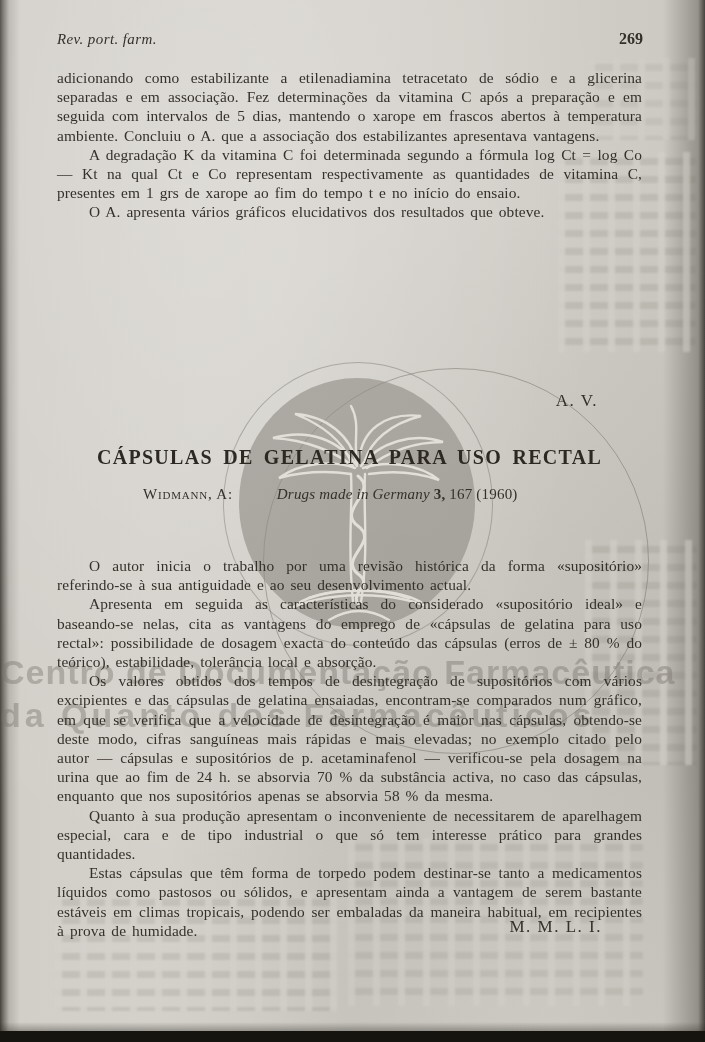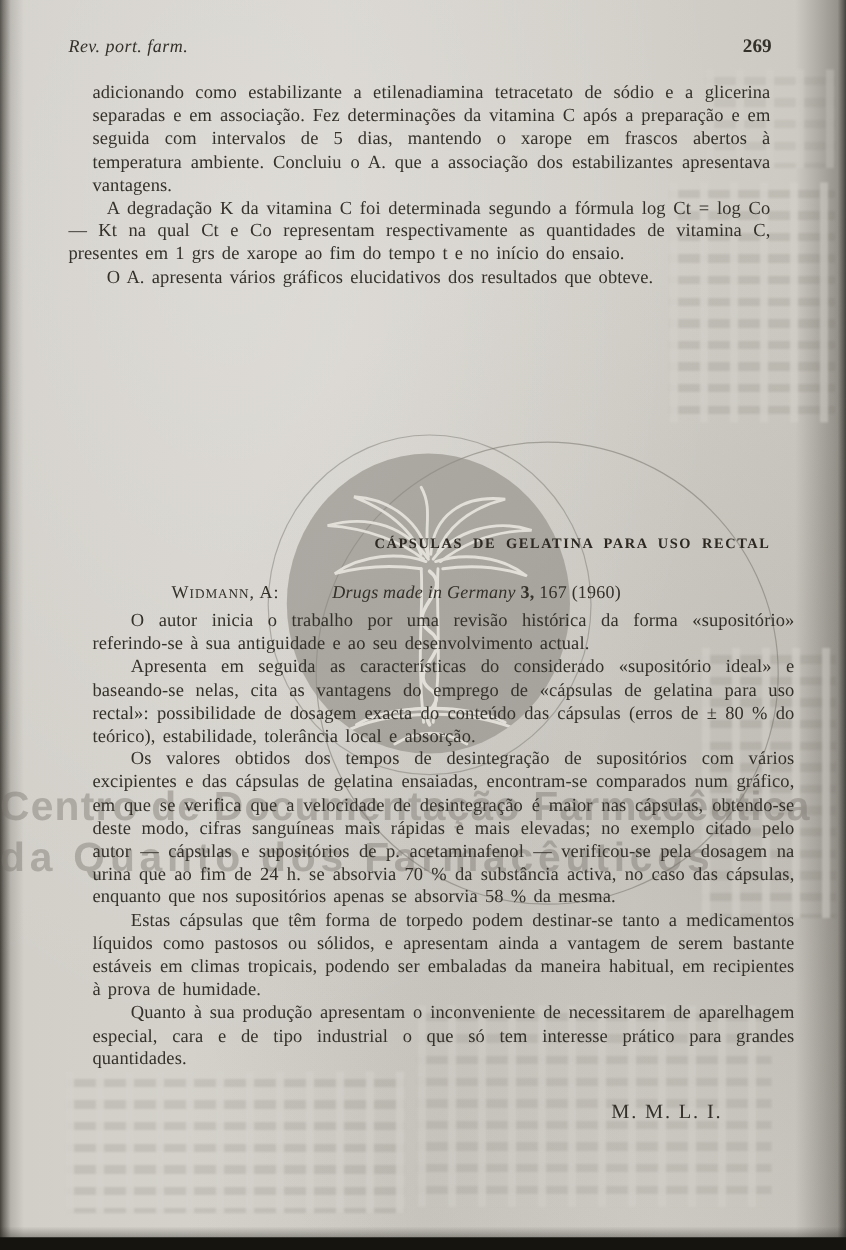--- a/index.html
+++ b/index.html
@@ -50,31 +50,31 @@
   
   .content-layer { position:absolute; inset:0; z-index:5; }
   .header-row { position:absolute; left:57px; top:30px; width:586px;
     display:flex; justify-content:space-between; align-items:center; }
   .journal { font-style:italic; font-size:15px; letter-spacing:0.4px; }
   .pagenum { font-weight:bold; font-size:16px; }
 
   .bodytext { position:absolute; left:57px; width:585px; font-size:15.4px;
     line-height:19.2px; text-align:justify; word-spacing:2px; letter-spacing:0.1px; }
   .bodytext p { margin:0; text-indent:32px; }
-  .bodytext p.noindent { text-indent:0;margin-left:20px; }
+  .bodytext p.noindent { text-indent:0; }
   .body1 { top:68px; }
-  .body2 { top:508px;margin-left:20px; }
+  .body2 { top:556px; }
 
   .sig { position:absolute; left:57px; width:585px; text-align:right;
     font-size:17px; letter-spacing:1.5px; box-sizing:border-box; }
   .sig1 { top:391px; padding-right:44px; }
   .sig2 { top:917px; padding-right:40px; }
 
   .title2 { position:absolute; left:57px; top:446px; width:585px; margin:0;
-    text-align:right; font-size:12px; font-weight:bold; letter-spacing:1.3px;
+    text-align:center; font-size:20px; font-weight:bold; letter-spacing:1.3px;
     word-spacing:4px; color:#2d2922; }
   .citation { position:absolute; left:143px; top:486px; margin:0; font-size:15px; letter-spacing:0.2px; }
   .citation .sc { font-variant:small-caps; letter-spacing:0.8px; }
   .citation .it { font-style:italic;margin-left:40px; }
   .citation .bold { font-weight:bold; }
 </style>
 </head>
 <body>
 
 <div class="page">
@@ -116,36 +116,37 @@
       <span class="journal">Rev. port. farm.</span>
       <span class="pagenum">269</span>
     </div>
 
     <div class="bodytext body1">
       <p class="noindent">adicionando como estabilizante a etilenadiamina tetracetato de sódio e a glicerina separadas e em associação. Fez determinações da vitamina C após a preparação e em seguida com intervalos de 5 dias, mantendo o xarope em frascos abertos à temperatura ambiente. Concluiu o A. que a associação dos estabilizantes apresentava vantagens.</p>
       <p>A degradação K da vitamina C foi determinada segundo a fórmula log Ct = log Co — Kt na qual Ct e Co representam respectivamente as quantidades de vitamina C, presentes em 1 grs de xarope ao fim do tempo t e no início do ensaio.</p>
       <p>O A. apresenta vários gráficos elucidativos dos resultados que obteve.</p>
     </div>
 
+    <div class="sig sig1">A. V.</div>
 
     <h2 class="title2">CÁPSULAS DE GELATINA PARA USO RECTAL</h2>
 
     <p class="citation">
       <span class="sc">Widmann, A:</span>
       <span class="it">Drugs made in Germany</span>
       <span class="bold">3,</span>
       <span>167 (1960)</span>
     </p>
 
     <div class="bodytext body2">
       <p>O autor inicia o trabalho por uma revisão histórica da forma «supositório» referindo-se à sua antiguidade e ao seu desenvolvimento actual.</p>
       <p>Apresenta em seguida as características do considerado «supositório ideal» e baseando-se nelas, cita as vantagens do emprego de «cápsulas de gelatina para uso rectal»: possibilidade de dosagem exacta do conteúdo das cápsulas (erros de ± 80 % do teórico), estabilidade, tolerância local e absorção.</p>
       <p>Os valores obtidos dos tempos de desintegração de supositórios com vários excipientes e das cápsulas de gelatina ensaiadas, encontram-se comparados num gráfico, em que se verifica que a velocidade de desintegração é maior nas cápsulas, obtendo-se deste modo, cifras sanguíneas mais rápidas e mais elevadas; no exemplo citado pelo autor — cápsulas e supositórios de p. acetaminafenol — verificou-se pela dosagem na urina que ao fim de 24 h. se absorvia 70 % da substância activa, no caso das cápsulas, enquanto que nos supositórios apenas se absorvia 58 % da mesma.</p>
+      <p>Quanto à sua produção apresentam o inconveniente de necessitarem de aparelhagem especial, cara e de tipo industrial o que só tem interesse prático para grandes quantidades.</p>
       <p>Estas cápsulas que têm forma de torpedo podem destinar-se tanto a medicamentos líquidos como pastosos ou sólidos, e apresentam ainda a vantagem de serem bastante estáveis em climas tropicais, podendo ser embaladas da maneira habitual, em recipientes à prova de humidade.</p>
-      <p>Quanto à sua produção apresentam o inconveniente de necessitarem de aparelhagem especial, cara e de tipo industrial o que só tem interesse prático para grandes quantidades.</p>
     </div>
 
     <div class="sig sig2">M. M. L. I.</div>
   </div>
 
   <div class="edge-bottom-shade"></div>
   <div class="edge-bottom"></div>
 </div>
 
 </body></html>

